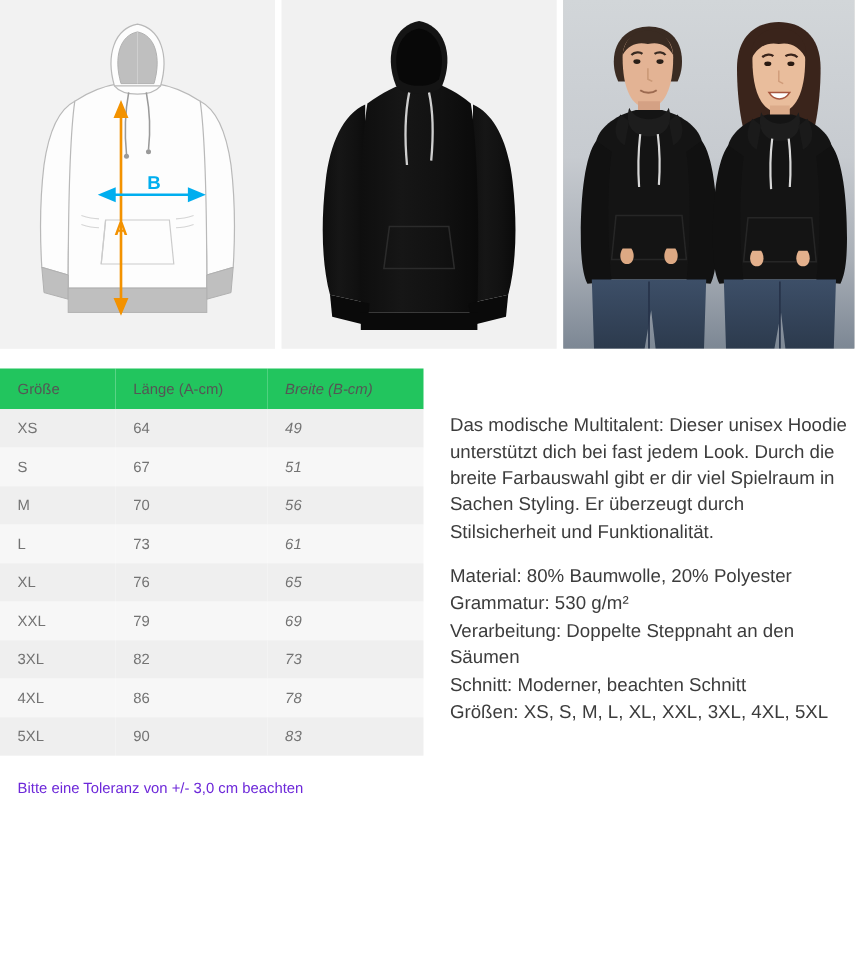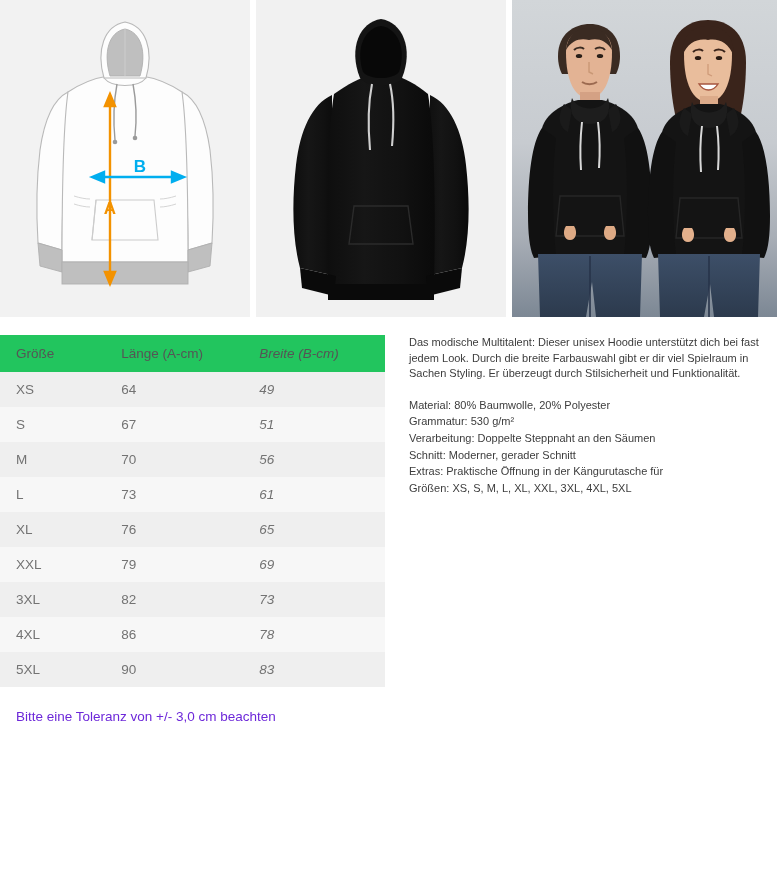--- a/index.html
+++ b/index.html
@@ -96,23 +96,24 @@
     padding-left: 16px;
     font-size: 13.5px;
     color: #6d28d9;
   }
 
   
   .desc-col {
     width: 392px;
     padding-left: 24px;
     box-sizing: border-box;
-    font-size: 11px;
+    font-size: 17px;
     line-height: 1.42;
     color: #3c3c3c;
+    margin-top: 40px;
   }
   .desc-para {
     margin: 0 0 16px 0;
   }
   .spec-line {
     margin: 0 0 1px 0;
     white-space: pre-wrap;
   }
   .spec-indent {
     padding-left: 46px;
@@ -389,18 +390,17 @@
       </table>
 
       <div class="tolerance">Bitte eine Toleranz von +/- 3,0 cm beachten</div>
     </div>
 
     <div class="desc-col">
       <p class="desc-para">Das modische Multitalent: Dieser unisex Hoodie unterstützt dich bei fast jedem Look. Durch die breite Farbauswahl gibt er dir viel Spielraum in Sachen Styling. Er überzeugt durch Stilsicherheit und Funktionalität.</p>
       <div class="spec-line">Material: 80% Baumwolle, 20% Polyester</div>
       <div class="spec-line">Grammatur: 530 g/m²</div>
       <div class="spec-line">Verarbeitung: Doppelte Steppnaht an den Säumen</div>
-      <div class="spec-line">Schnitt: Moderner, gerader Schnitt</div>
-      <div class="spec-line">Extras: Praktische Öffnung in der Kängurutasche für</div>
+      <div class="spec-line">Schnitt: Moderner, beachten Schnitt</div>
       <div class="spec-line">Größen: XS, S, M, L, XL, XXL, 3XL, 4XL, 5XL</div>
     </div>
   </div>
 </div>
 
 </body></html>

